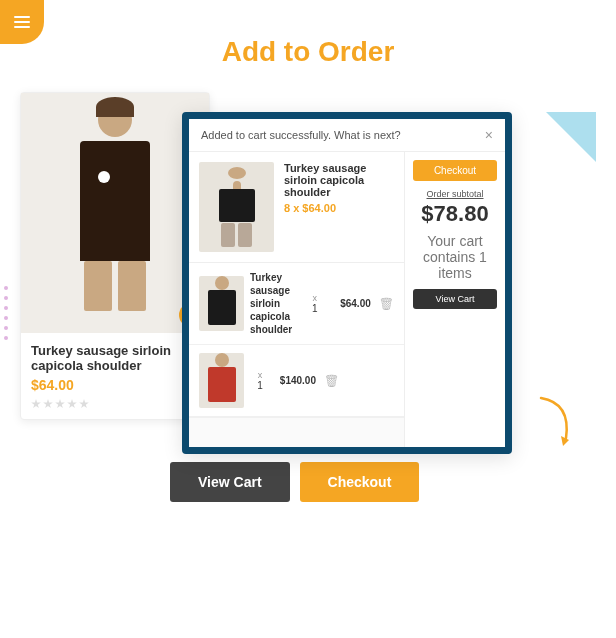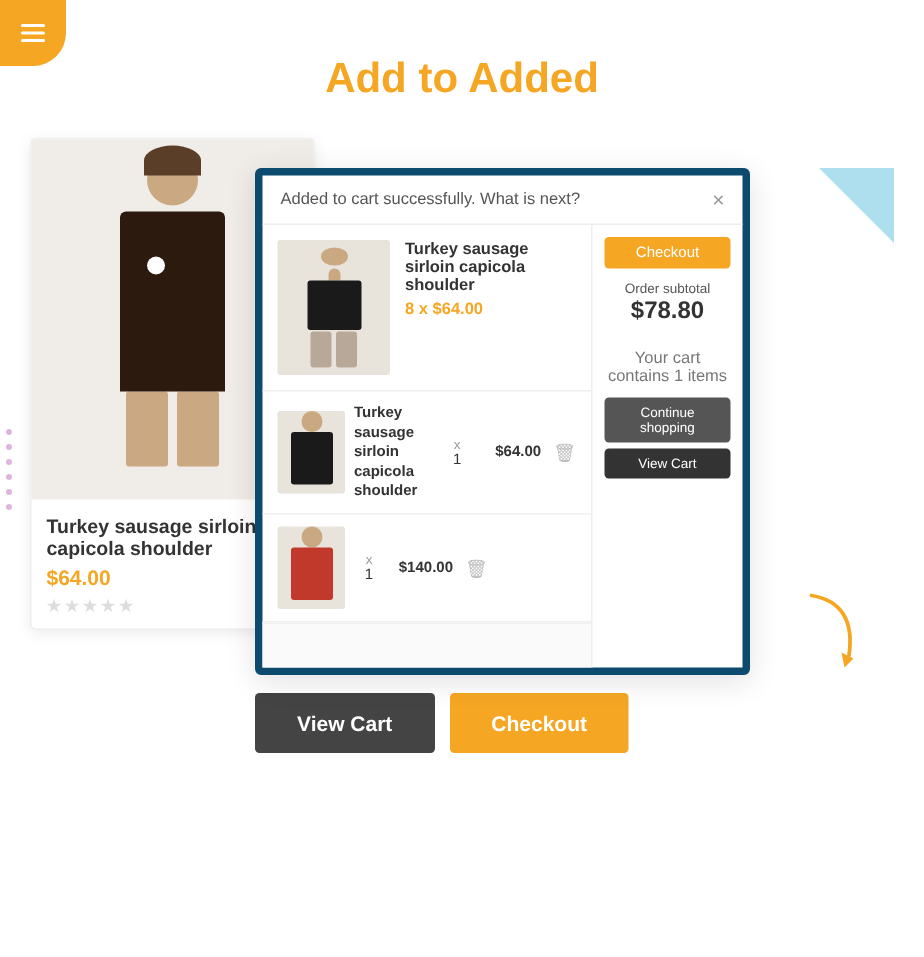--- a/index.html
+++ b/index.html
@@ -185,24 +185,24 @@
       width: 60px;
       height: 60px;
       color: #f5a623;
       z-index: 5;
     }
 
     
     .cart-popup {
       position: absolute;
       top: 30px;
-      left: 170px;
+      left: 182px;
       width: 330px;
       background: #fff;
-      border: 5px solid #0c4a6e;
+      border: 7px solid #0c4a6e;
       border-radius: 4px;
       box-shadow: 0 4px 20px rgba(0,0,0,0.12);
       z-index: 6;
     }
     .cart-popup-header {
       display: flex;
       align-items: center;
       justify-content: space-between;
       padding: 8px 12px;
       border-bottom: 1px solid #eee;
@@ -343,30 +343,31 @@
       cursor: pointer;
       width: 100%;
       text-align: center;
       margin-bottom: 8px;
     }
     .order-subtotal-label {
       font-size: 9px;
       color: #555;
       text-align: center;
       margin-bottom: 2px;
+      text-decoration: underline;
     }
     .order-subtotal-amount {
-      font-size: 16px;
+      font-size: 22px;
       color: #333;
       font-weight: bold;
       text-align: center;
-      margin-bottom: 16px;
+      margin-bottom: 6px;
     }
     .cart-count-info {
-      font-size: 11px;
+      font-size: 14px;
       color: #777;
       text-align: center;
       margin-bottom: 8px;
     }
     .continue-shopping-btn {
       background: #555;
       color: white;
       border: none;
       padding: 5px 6px;
       font-size: 9px;
@@ -503,21 +504,21 @@
 
 <div class="menu-btn">
   <span>
     <i></i>
       <i></i>
       <i></i>
   </span>
 </div>
 
 <div class="page-content">
-  <h1 class="page-title">Add to Added</h1>
+  <h1 class="page-title">Add to Order</h1>
 </div>
 
 <div class="illustration">
 
   <div class="blue-arrow">
     <svg viewBox="0 0 50 50" fill="none">
       <polygon points="0,0 50,0 50,50" fill="#5bc0de" opacity="0.5"></polygon>
     </svg>
   </div>
 
@@ -657,21 +658,20 @@
 
           <div class="cart-item-partial"></div>
         </div>
       </div>
 
       <div class="cart-sidebar">
         <button class="checkout-top-btn">Checkout</button>
         <div class="order-subtotal-label">Order subtotal</div>
         <div class="order-subtotal-amount">$78.80</div>
         <div class="cart-count-info">Your cart contains 1 items</div>
-        <button class="continue-shopping-btn">Continue shopping</button>
         <button class="view-cart-sidebar-btn">View Cart</button>
       </div>
     </div>
   </div>
 
   <div class="bottom-buttons">
     <button class="view-cart-btn">View Cart</button>
     <button class="checkout-btn">Checkout</button>
   </div>
 

